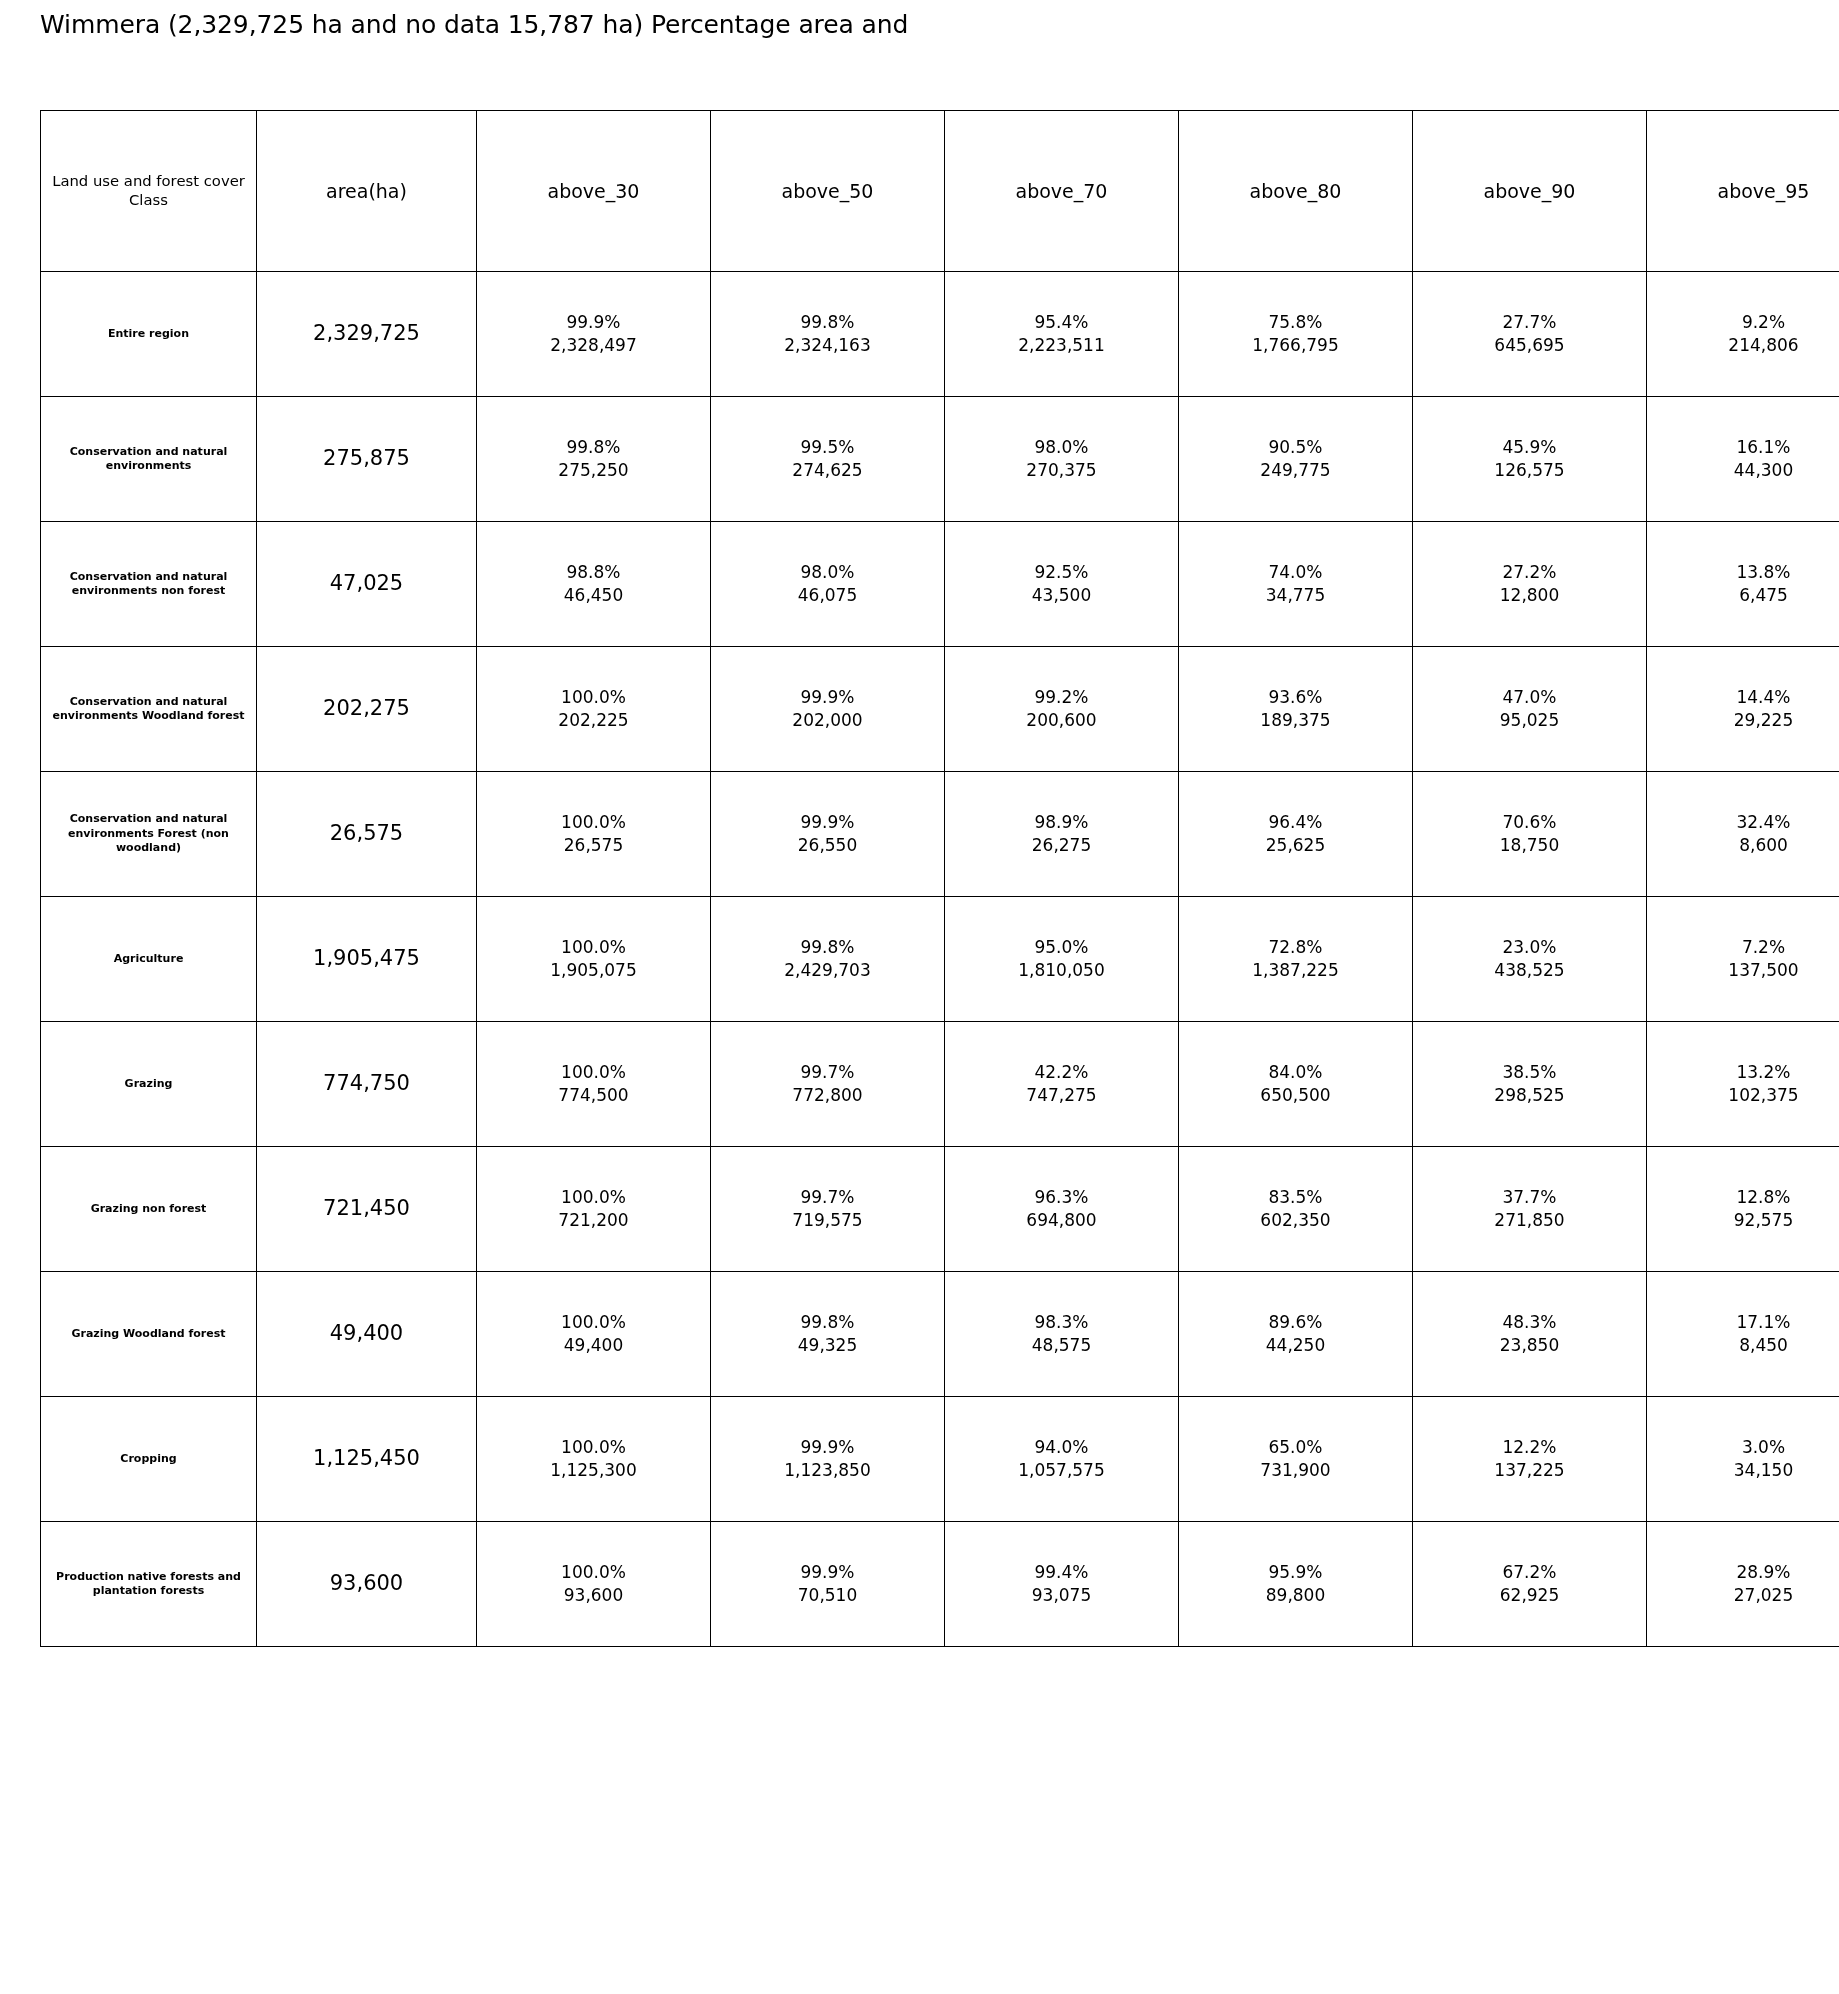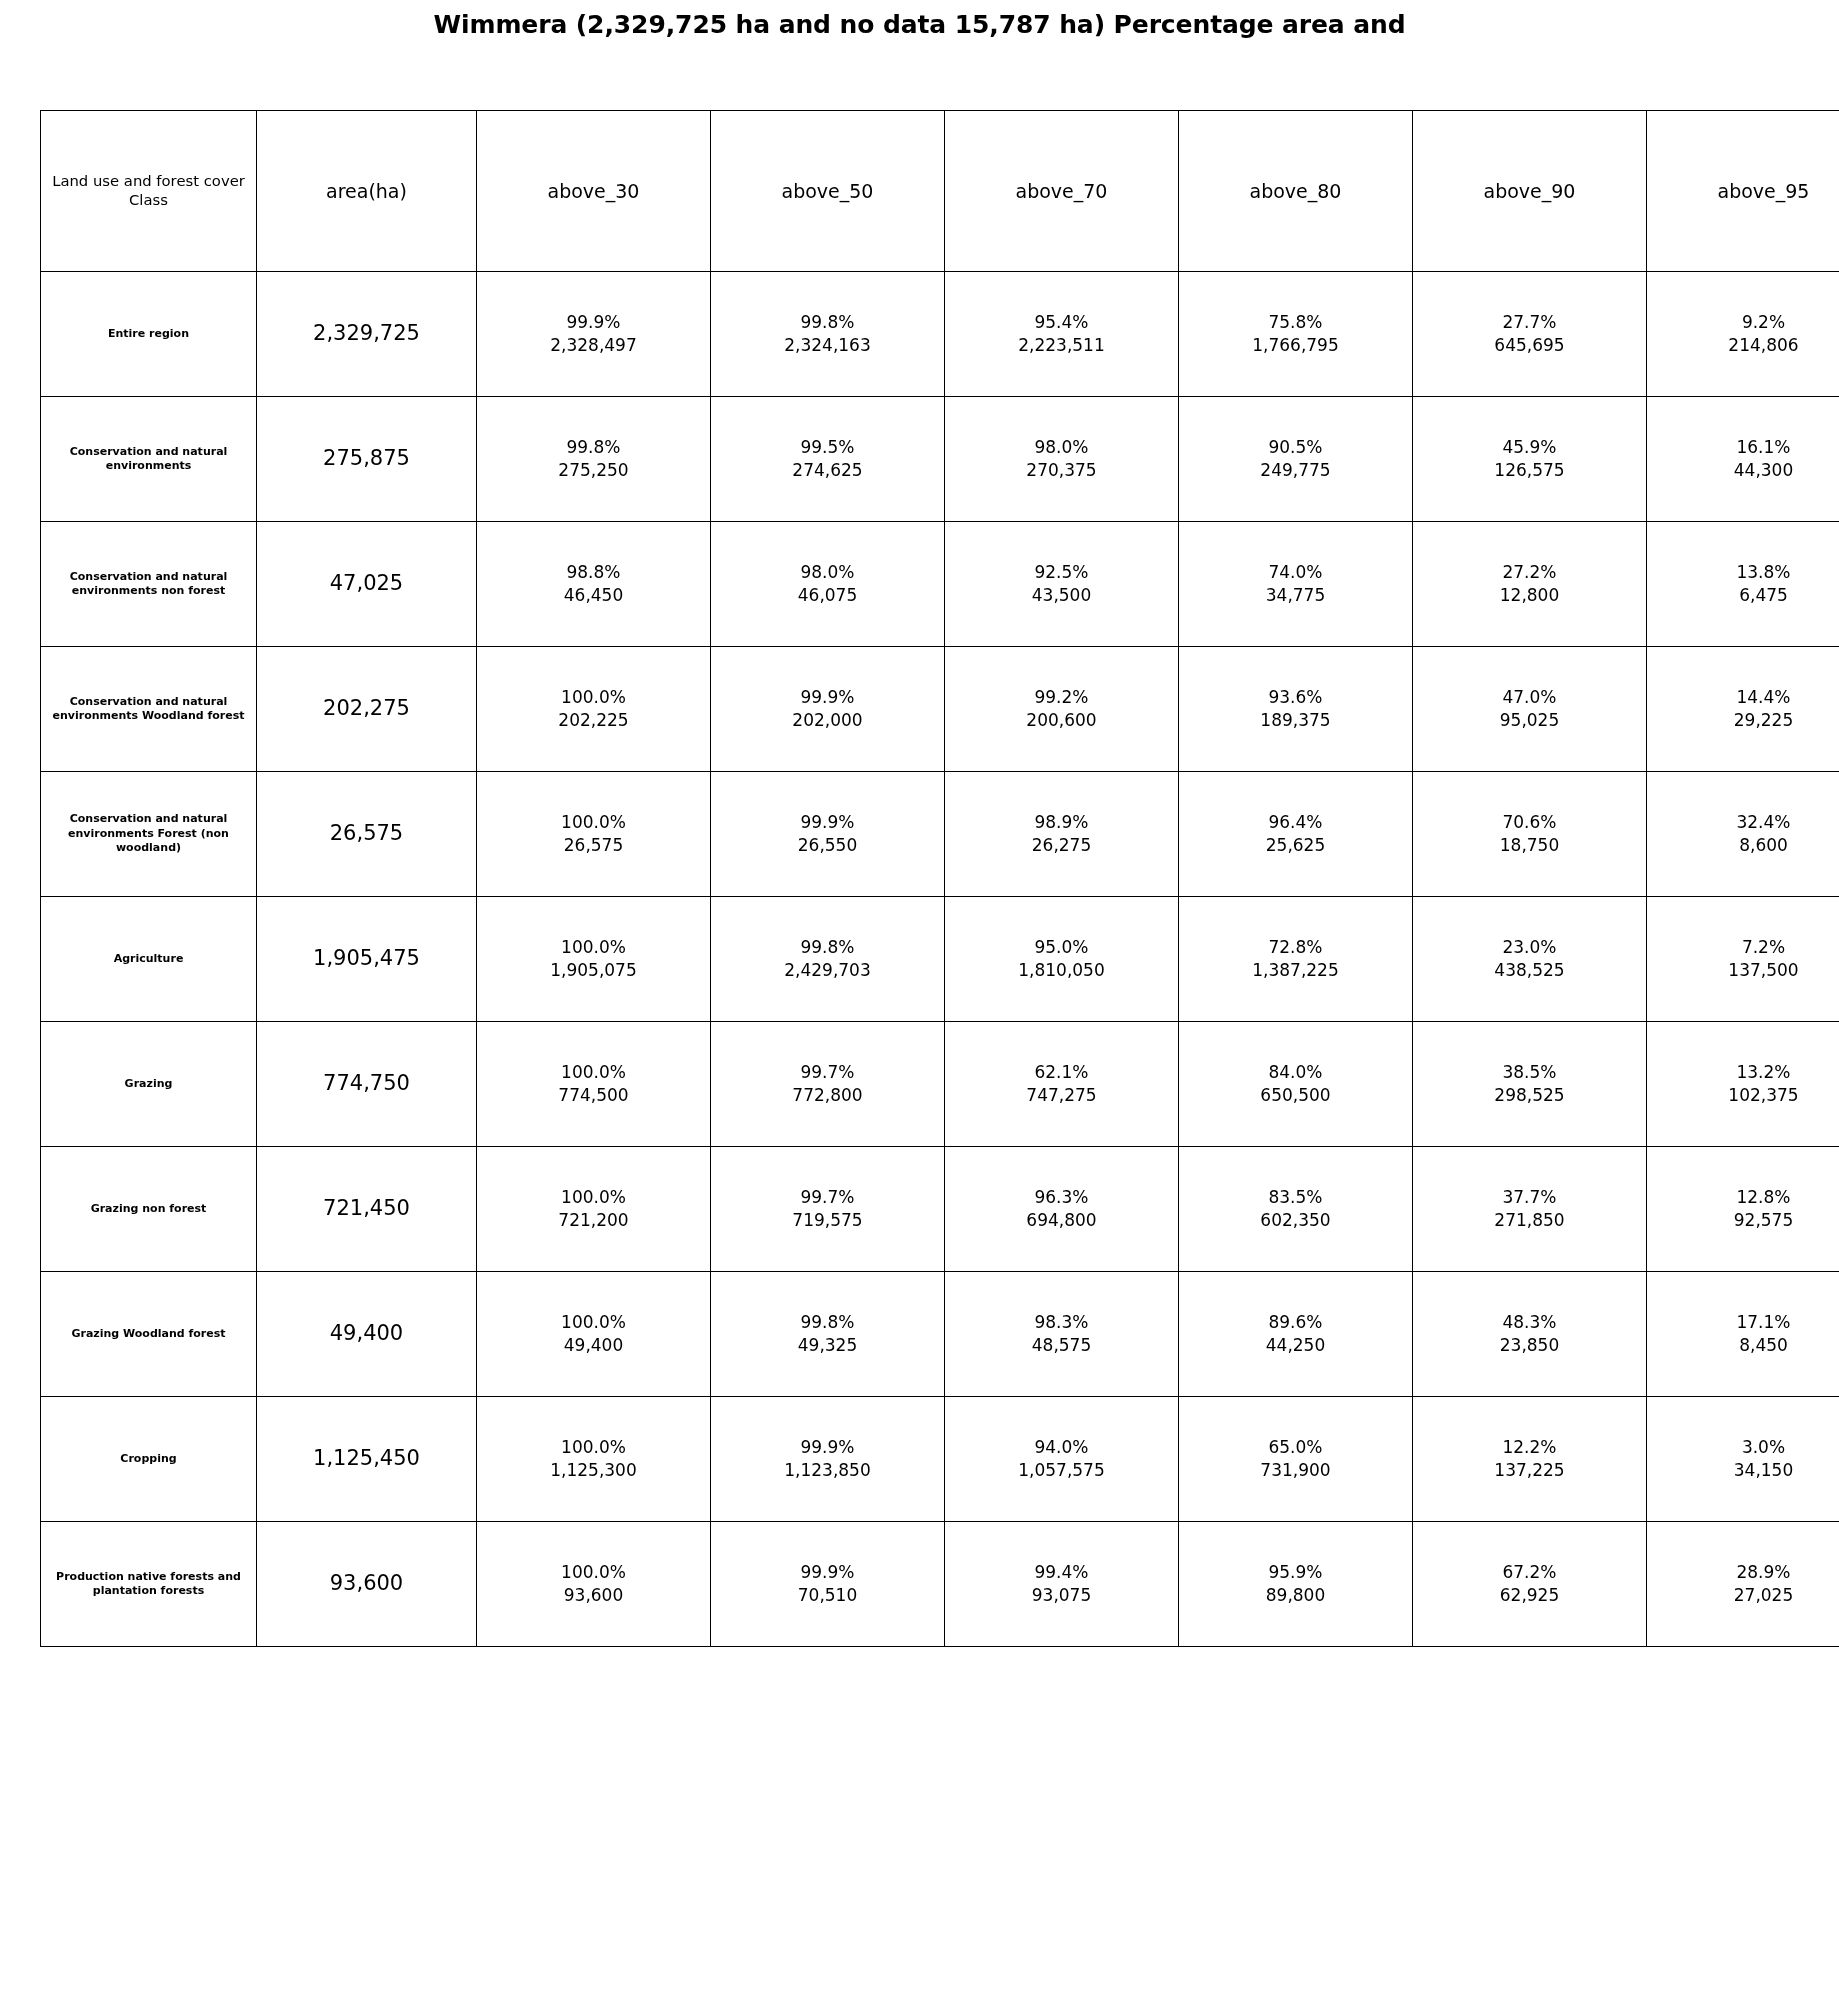--- a/index.html
+++ b/index.html
@@ -16,22 +16,21 @@
     overflow: hidden;
   }
   .page {
     width: 1839px;
     height: 2548px;
     box-sizing: border-box;
     padding: 0 40px;
     position: relative;
   }
   .title {
-    text-align: center;
-    font-weight: bold;
+    font-weight: normal;
     font-size: 25px;
     line-height: 1.28;
     padding-top: 8.8px;
     letter-spacing: -0.1px;
   }
   .title-line { display: block; }
 
   table.data {
     margin-top: 69px;
     border-collapse: collapse;
@@ -401,21 +400,21 @@
             </div>
           </td>
           <td>
             <div class="cell-pct">
               <span class="pct">99.7%</span>
               <span class="ha">772,800</span>
             </div>
           </td>
           <td>
             <div class="cell-pct">
-              <span class="pct">62.1%</span>
+              <span class="pct">42.2%</span>
               <span class="ha">747,275</span>
             </div>
           </td>
           <td>
             <div class="cell-pct">
               <span class="pct">84.0%</span>
               <span class="ha">650,500</span>
             </div>
           </td>
           <td>

